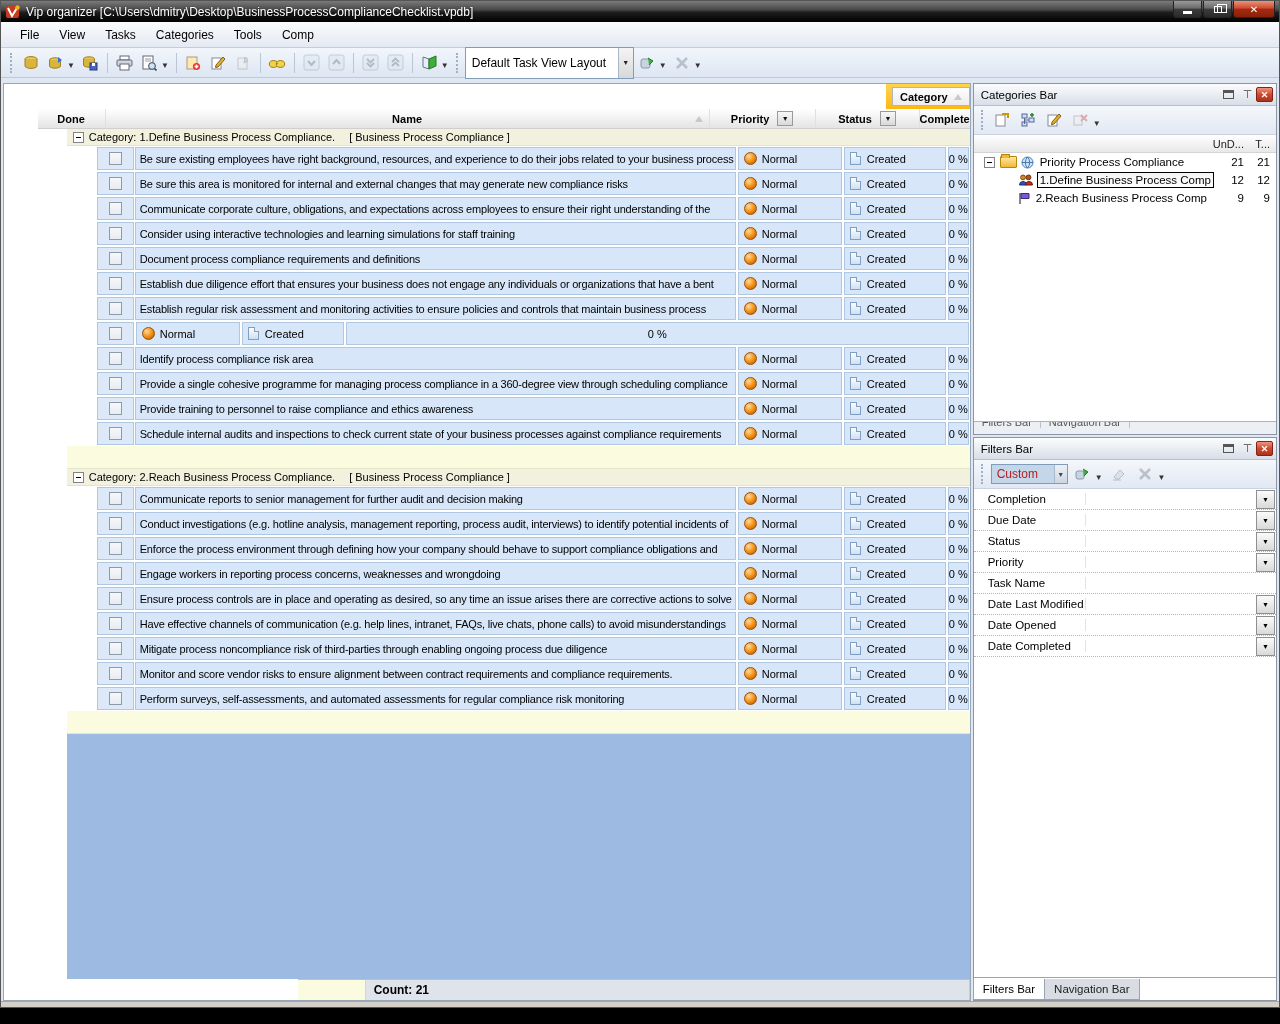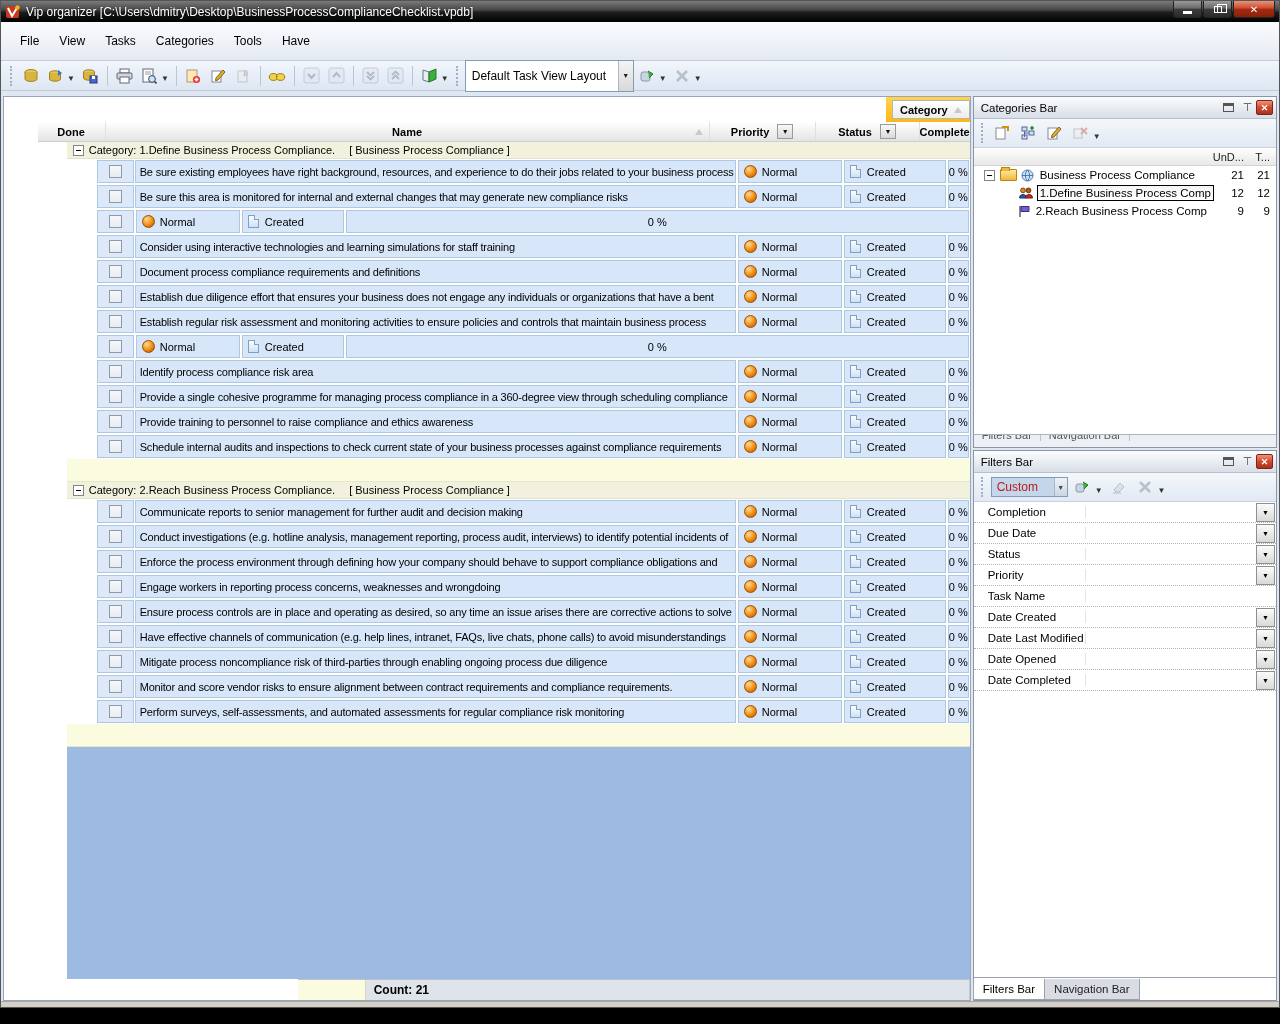--- a/index.html
+++ b/index.html
@@ -16,21 +16,21 @@
   .win-buttons { display:flex; gap:1px; align-items:flex-start; height:100%; }
   .win-btn { width:29px; height:17px; font-size:10px; color:#fff; display:flex; align-items:center; justify-content:center;
              background:linear-gradient(#9a9a9a,#6a6a6a 45%,#3c3c3c 50%,#2a2a2a); border:1px solid #222;
              border-top:none; border-radius:0 0 3px 3px; cursor:default; }
   .win-btn.close { width:42px; background:linear-gradient(#e8937c,#cf4a2e 45%,#a32b12 50%,#8c2008); }
   .glyph-min { width:9px; height:3px; background:#fff; margin-top:6px; }
   .glyph-restore { width:8px; height:7px; border:1px solid #fff; position:relative; background:transparent; }
   .glyph-restore:before { content:""; position:absolute; left:2px; top:-3px; width:8px; height:7px; border:1px solid #fff; }
 
   
-  .menubar { height:39px; background:linear-gradient(#fafbfd,#e4e9f2); border-bottom:1px solid #c5cdd9;
+  .menubar { height:26px; background:linear-gradient(#fafbfd,#e4e9f2); border-bottom:1px solid #c5cdd9;
              display:flex; align-items:center; padding-left:10px; gap:2px; flex:0 0 auto; }
   .menu-item { font-size:12px; color:#000; padding:3px 9px; cursor:default; }
 
   
   .toolbar { height:30px; background:linear-gradient(#f2f6fc,#dde6f2); border-bottom:1px solid #c0cad8;
              display:flex; align-items:center; padding-left:6px; gap:2px; flex:0 0 auto; }
   .tb-grip { width:4px; height:20px; border-left:2px dotted #9fb0c6; margin:0 3px; }
   .tb-sep { width:1px; height:20px; background:#b9c6d6; margin:0 3px; }
   .tb-btn { width:23px; height:23px; display:flex; align-items:center; justify-content:center; border-radius:2px; }
   .tb-btn svg { display:block; }
@@ -186,21 +186,21 @@
       <div class="win-btn close">✕</div>
     </div>
   </div>
 
   <div class="menubar" id="menubar">
       <div class="menu-item">File</div>
       <div class="menu-item">View</div>
       <div class="menu-item">Tasks</div>
       <div class="menu-item">Categories</div>
       <div class="menu-item">Tools</div>
-      <div class="menu-item">Have</div>
+      <div class="menu-item">Comp</div>
     </div>
 
   <div class="toolbar">
     <div class="tb-grip"></div>
     <div class="tb-btn">
       <svg width="16" height="16" viewBox="0 0 16 16">
           <ellipse cx="8" cy="4" rx="6" ry="2.4" fill="#e8c75a" stroke="#a08020"></ellipse>
           <path d="M2 4 V11 a6 2.4 0 0 0 12 0 V4" fill="#d9b53e" stroke="#a08020"></path>
         </svg>
     </div>
@@ -386,20 +386,21 @@
               <div class="status-icon"></div>
               <span>Created</span>
             </div>
             <div class="cell cell-complete">0 %</div>
           </div>
           <div class="task-row">
             <div class="cell cell-indent"></div>
             <div class="cell cell-done">
               <div class="checkbox"></div>
             </div>
+            <div class="cell cell-name">Communicate corporate culture, obligations, and expectations across employees to ensure their right understanding of the</div>
             <div class="cell cell-priority">
               <div class="prio-icon"></div>
               <span>Normal</span>
             </div>
             <div class="cell cell-status">
               <div class="status-icon"></div>
               <span>Created</span>
             </div>
             <div class="cell cell-complete">0 %</div>
           </div>
@@ -756,21 +757,21 @@
               <div class="expand-box"></div>
               <div class="tree-icon">
                 <div class="folder-icon"></div>
               </div>
               <span class="tree-icon">
                 <svg width="13" height="13" viewBox="0 0 13 13">
                   <circle cx="6.5" cy="6.5" r="5.5" fill="#cfe4f7" stroke="#4a7ab0"></circle>
                   <path d="M1 6.5 h11 M6.5 1 a8 8 0 0 1 0 11 M6.5 1 a8 8 0 0 0 0 11" fill="none" stroke="#4a7ab0"></path>
                 </svg>
               </span>
-              <span class="lbl">Business Process Compliance</span>
+              <span class="lbl">Priority Process Compliance</span>
               <span class="tree-cnt">21</span>
               <span class="tree-cnt2">21</span>
             </div>
             <div class="tree-row selected tree-indent1">
               <span class="tree-icon">
                 <svg width="15" height="12" viewBox="0 0 15 12">
                   <circle cx="5" cy="3.4" r="2.4" fill="#d8882a" stroke="#7c4a10"></circle>
                   <path d="M1.5 11 a3.5 3.5 0 0 1 7 0 Z" fill="#2a58b0" stroke="#12306e"></path>
                   <circle cx="10.5" cy="3.4" r="2.4" fill="#b05818" stroke="#6c3408"></circle>
                   <path d="M7.5 11 a3.5 3.5 0 0 1 7 0 Z" fill="#c03020" stroke="#701608"></path>
@@ -851,25 +852,20 @@
             <div class="filter-row">
               <div class="fr-label">Priority</div>
               <div class="fr-value"></div>
               <div class="fr-drop">▼</div>
             </div>
             <div class="filter-row">
               <div class="fr-label">Task Name</div>
               <div class="fr-value"></div>
             </div>
             <div class="filter-row">
-              <div class="fr-label">Date Created</div>
-              <div class="fr-value"></div>
-              <div class="fr-drop">▼</div>
-            </div>
-            <div class="filter-row">
               <div class="fr-label">Date Last Modified</div>
               <div class="fr-value"></div>
               <div class="fr-drop">▼</div>
             </div>
             <div class="filter-row">
               <div class="fr-label">Date Opened</div>
               <div class="fr-value"></div>
               <div class="fr-drop">▼</div>
             </div>
             <div class="filter-row">

